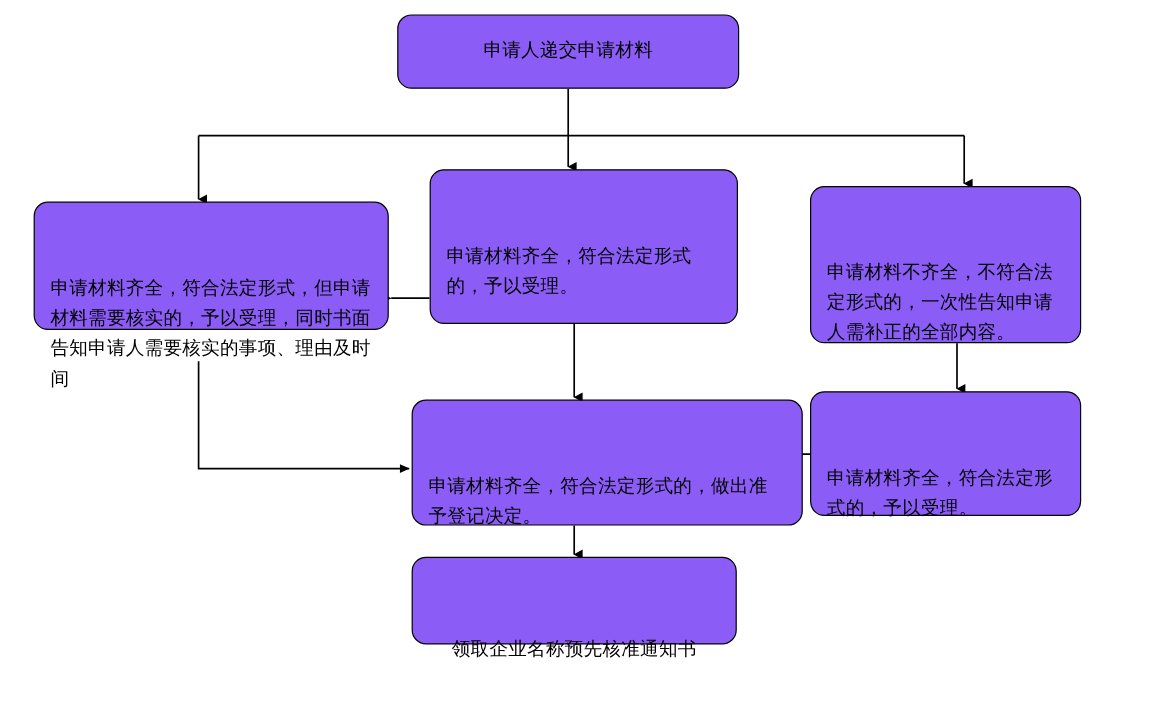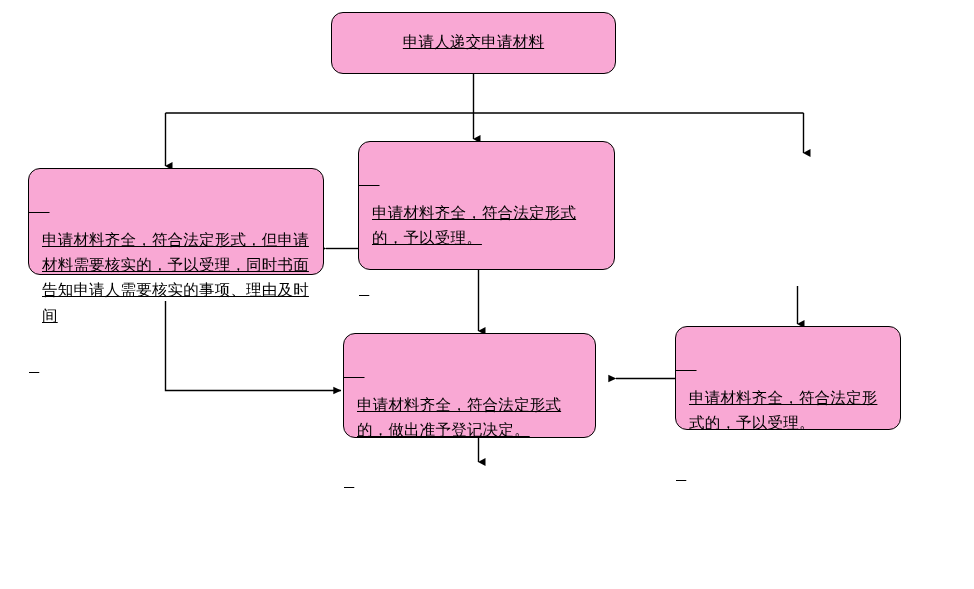--- a/index.html
+++ b/index.html
@@ -21,49 +21,48 @@
     top: 0;
     width: 974px;
     height: 589px;
     pointer-events: none;
   }
   .node {
     position: absolute;
     box-sizing: border-box;
     border: 1px solid #000000;
     border-radius: 12px;
-    background: #f9a8d4;
+    background: #8b5cf6;
     color: #000000;
     font-size: 15.5px;
     line-height: 1.62;
     letter-spacing: 0.2px;
     white-space: pre-wrap;
     word-break: break-all;
-    text-decoration: underline;
   }
   .node .txt {
     display: block;
     padding: 9px 13px 0 13px;
   }
   .node.center .txt {
     padding: 0 13px;
     text-align: center;
   }
   .node.center {
     display: flex;
     align-items: center;
     justify-content: center;
   }
   
   #node-submit      { left: 331px; top: 12px;  width: 285px; height: 62px; }
   #node-verify      { left: 28px;  top: 168px; width: 296px; height: 107px; }
   #node-accept-mid  { left: 358px; top: 141px; width: 257px; height: 129px; }
   #node-incomplete  { left: 675px; top: 155px; width: 226px; height: 131px; }
   #node-accept-right{ left: 675px; top: 326px; width: 226px; height: 104px; }
-  #node-approve     { left: 343px; top: 333px; width: 253px; height: 105px; }
+  #node-approve     { left: 343px; top: 333px; width: 326px; height: 105px; }
   #node-notice      { left: 343px; top: 464px; width: 271px; height: 73px; }
   #node-notice .txt { padding-top: 14px; text-align: center; }
 </style>
 </head>
 <body>
 
 <div id="canvas">
 
   <svg id="edges" width="974" height="589" viewBox="0 0 974 589">
     <defs>
@@ -109,23 +108,29 @@
   </div>
 
   <div class="node" id="node-verify">
     <span class="txt">申请材料齐全，符合法定形式，但申请材料需要核实的，予以受理，同时书面告知申请人需要核实的事项、理由及时间</span>
   </div>
 
   <div class="node" id="node-accept-mid">
     <span class="txt">申请材料齐全，符合法定形式的，予以受理。</span>
   </div>
 
+  <div class="node" id="node-incomplete">
+    <span class="txt">申请材料不齐全，不符合法定形式的，一次性告知申请人需补正的全部内容。</span>
+  </div>
 
   <div class="node" id="node-accept-right">
     <span class="txt">申请材料齐全，符合法定形式的，予以受理。</span>
   </div>
 
   <div class="node" id="node-approve">
     <span class="txt">申请材料齐全，符合法定形式的，做出准予登记决定。</span>
   </div>
 
+  <div class="node" id="node-notice">
+    <span class="txt">领取企业名称预先核准通知书</span>
+  </div>
 
 </div>
 
 </body></html>

